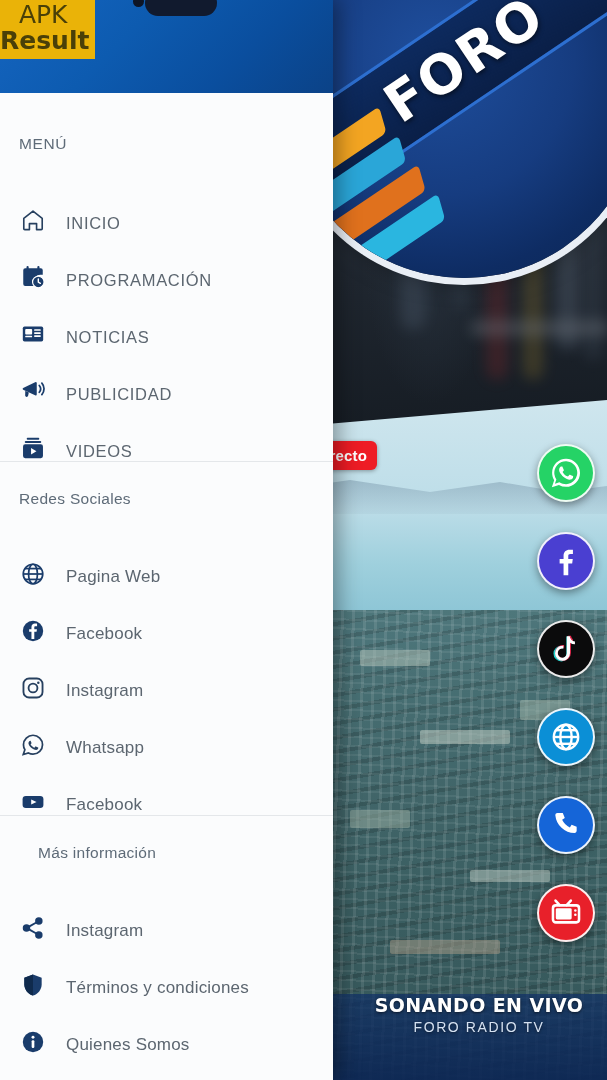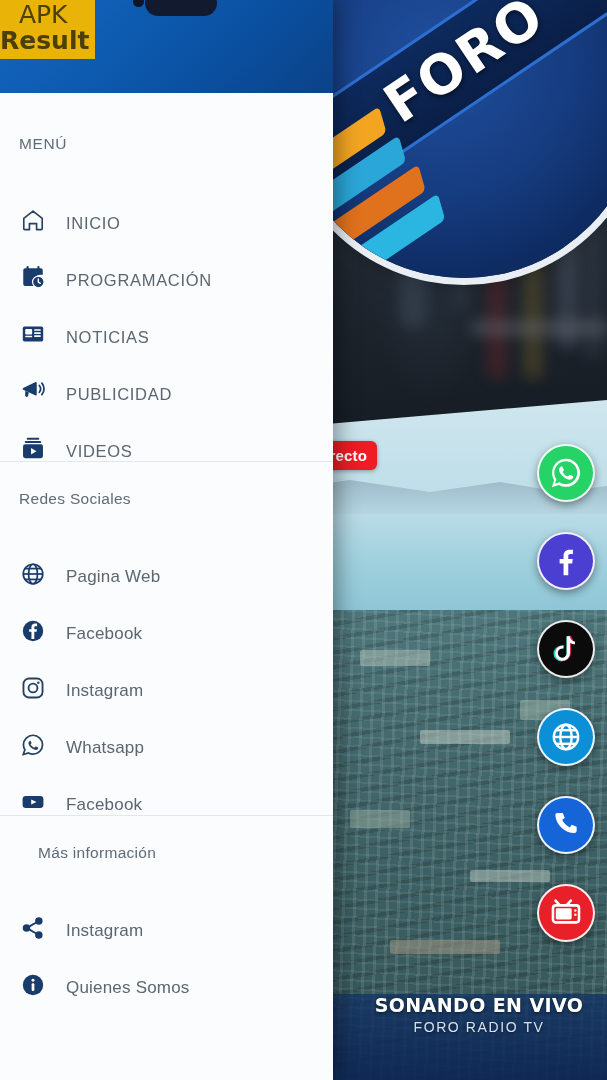--- a/index.html
+++ b/index.html
@@ -429,20 +429,29 @@
               <circle cx="17.4" cy="18.4" r="2.6" fill="#1a3c6b"></circle>
               <line x1="8.3" y1="10.7" x2="15.1" y2="6.9"></line>
               <line x1="8.3" y1="13.3" x2="15.1" y2="17.1"></line>
             </svg>
           </span>
           <span class="mi-label">Instagram</span>
         </div>
         <div class="menu-item">
           <span class="mi-icon">
             <svg width="26" height="26" viewBox="0 0 24 24">
+              <path d="M12 2.2l8 3v6.1c0 4.9-3.4 9.2-8 10.5-4.6-1.3-8-5.6-8-10.5V5.2z" fill="#1a3c6b"></path>
+              <path d="M12 2.2v19.6c-4.6-1.3-8-5.6-8-10.5V5.2z" fill="#0f2a4d"></path>
+            </svg>
+          </span>
+          <span class="mi-label">Términos y condiciones</span>
+        </div>
+        <div class="menu-item">
+          <span class="mi-icon">
+            <svg width="26" height="26" viewBox="0 0 24 24">
               <circle cx="12" cy="12" r="9.4" fill="#1a3c6b"></circle>
               <circle cx="12" cy="7.6" r="1.35" fill="#fff"></circle>
               <rect x="10.75" y="10.3" width="2.5" height="7.2" rx="1.1" fill="#fff"></rect>
             </svg>
           </span>
           <span class="mi-label">Quienes Somos</span>
         </div>
       </div>
   </div>
 

